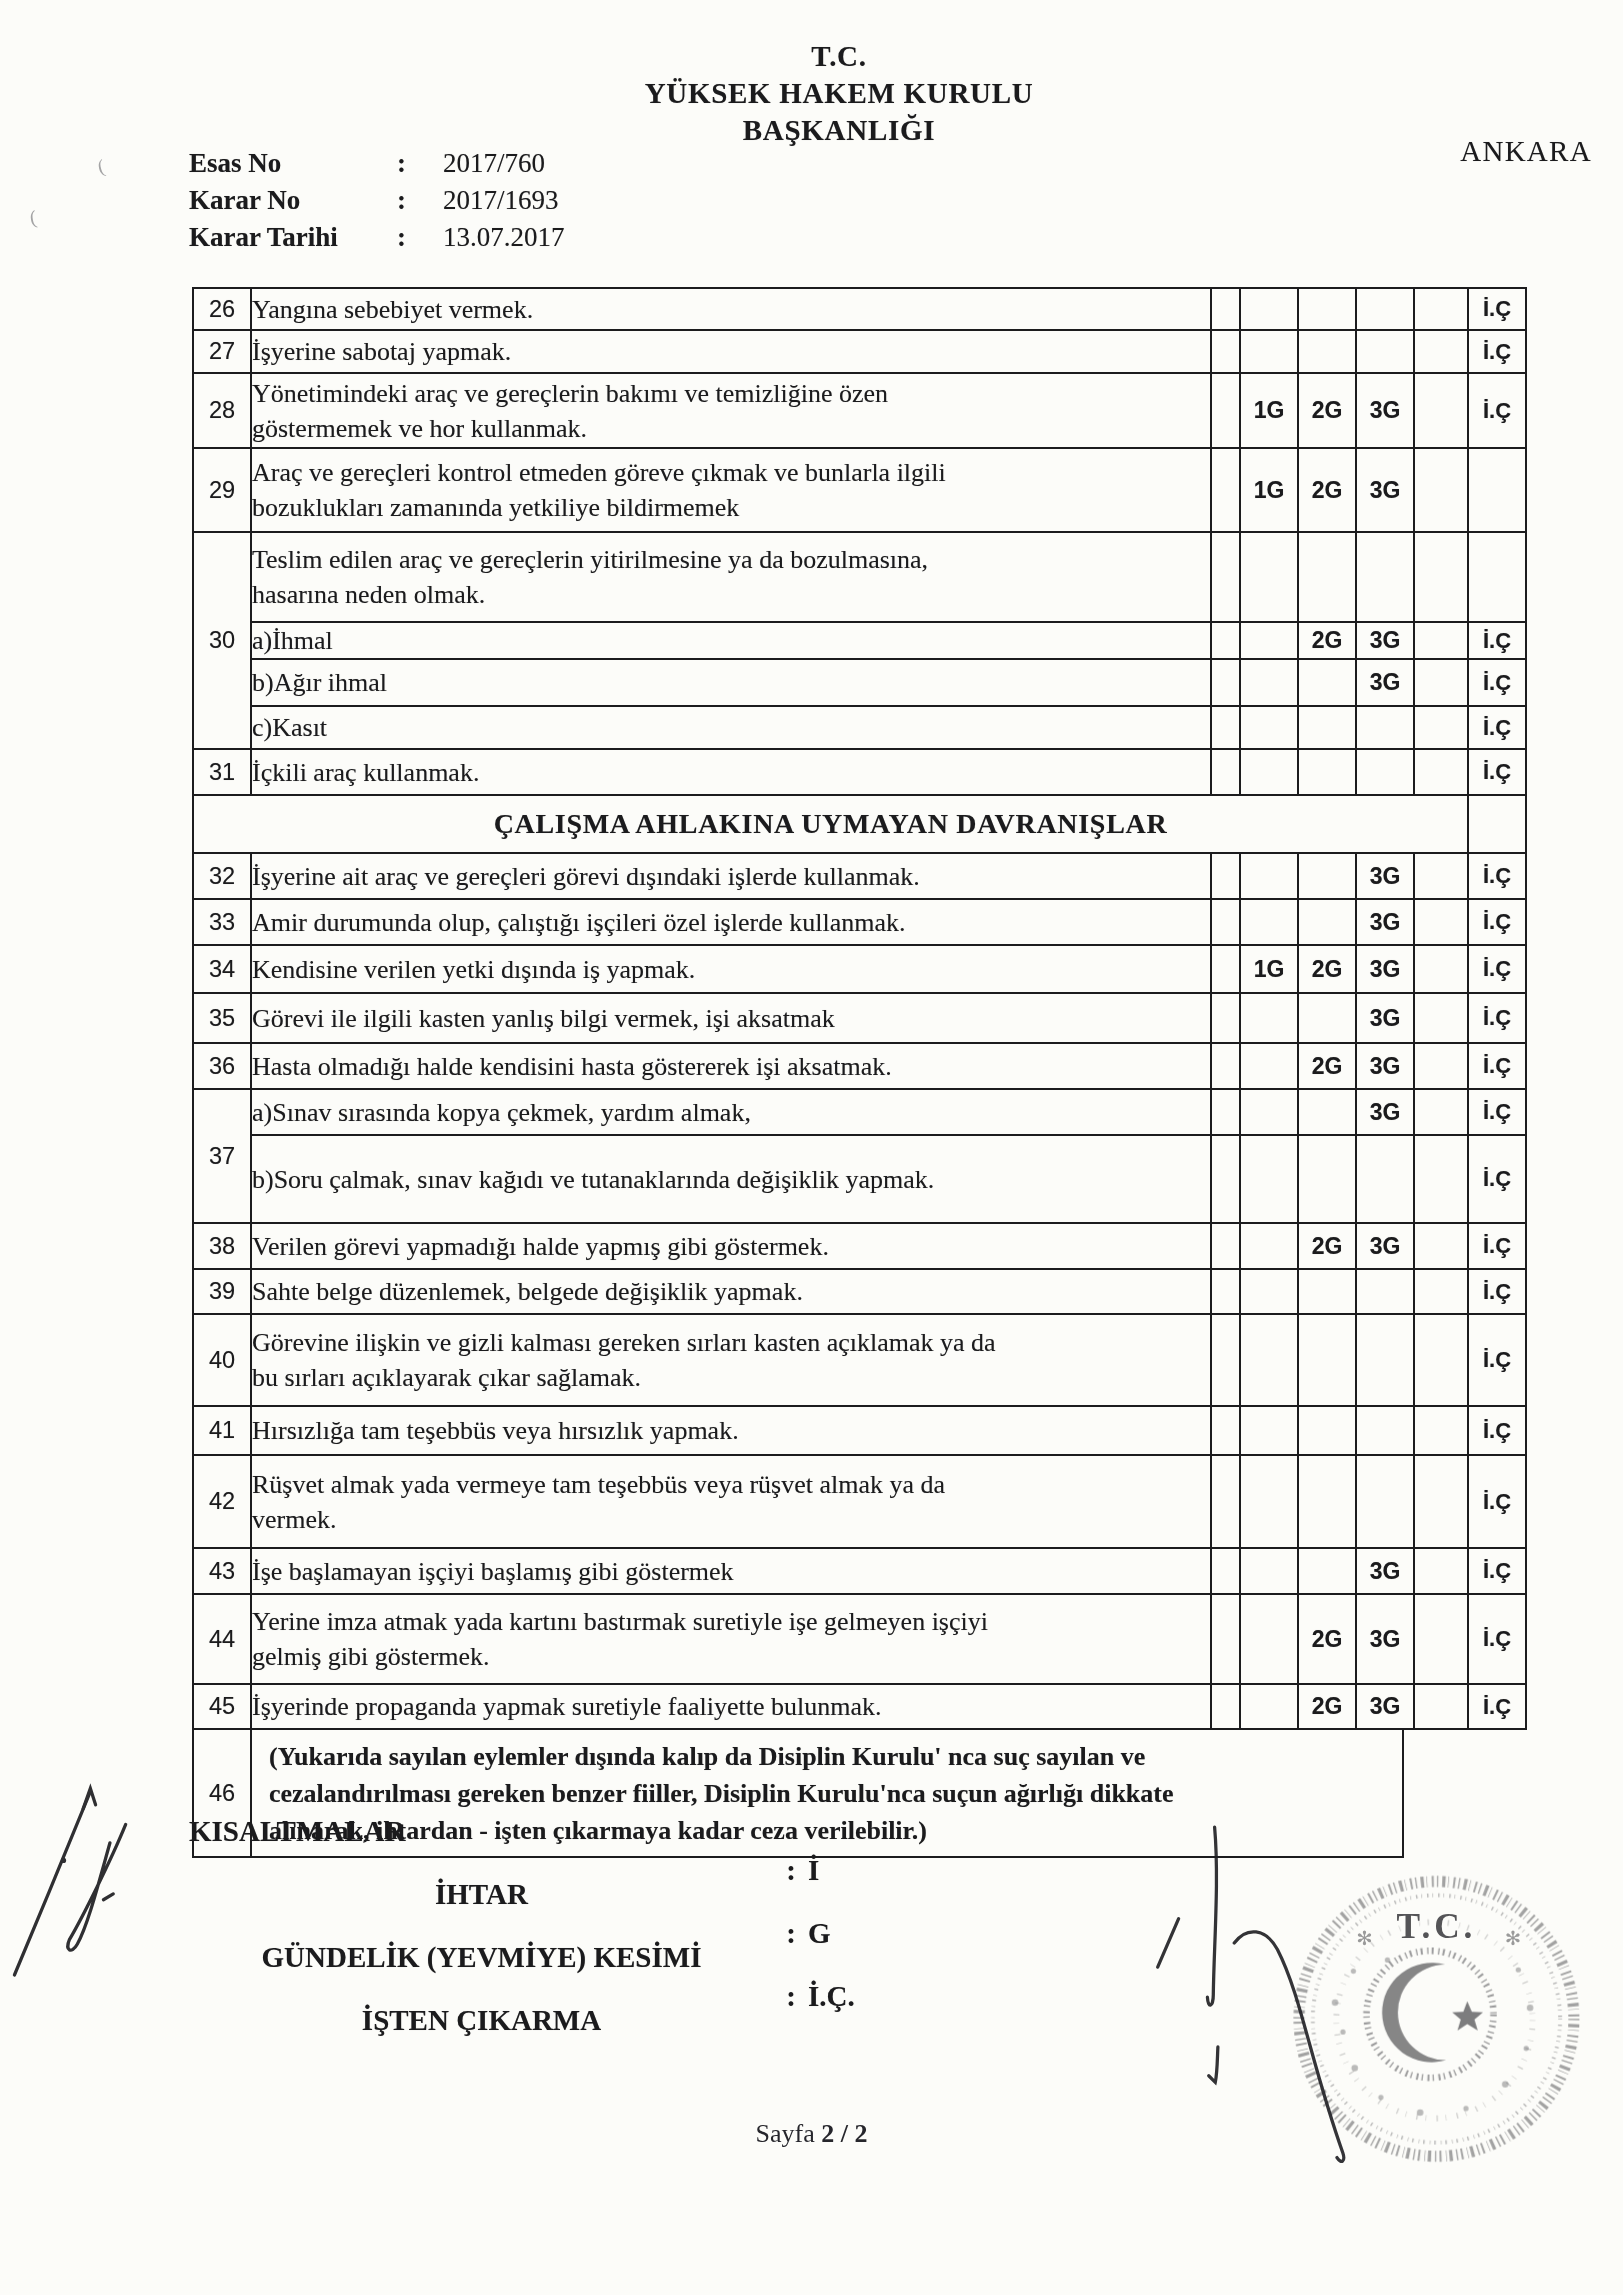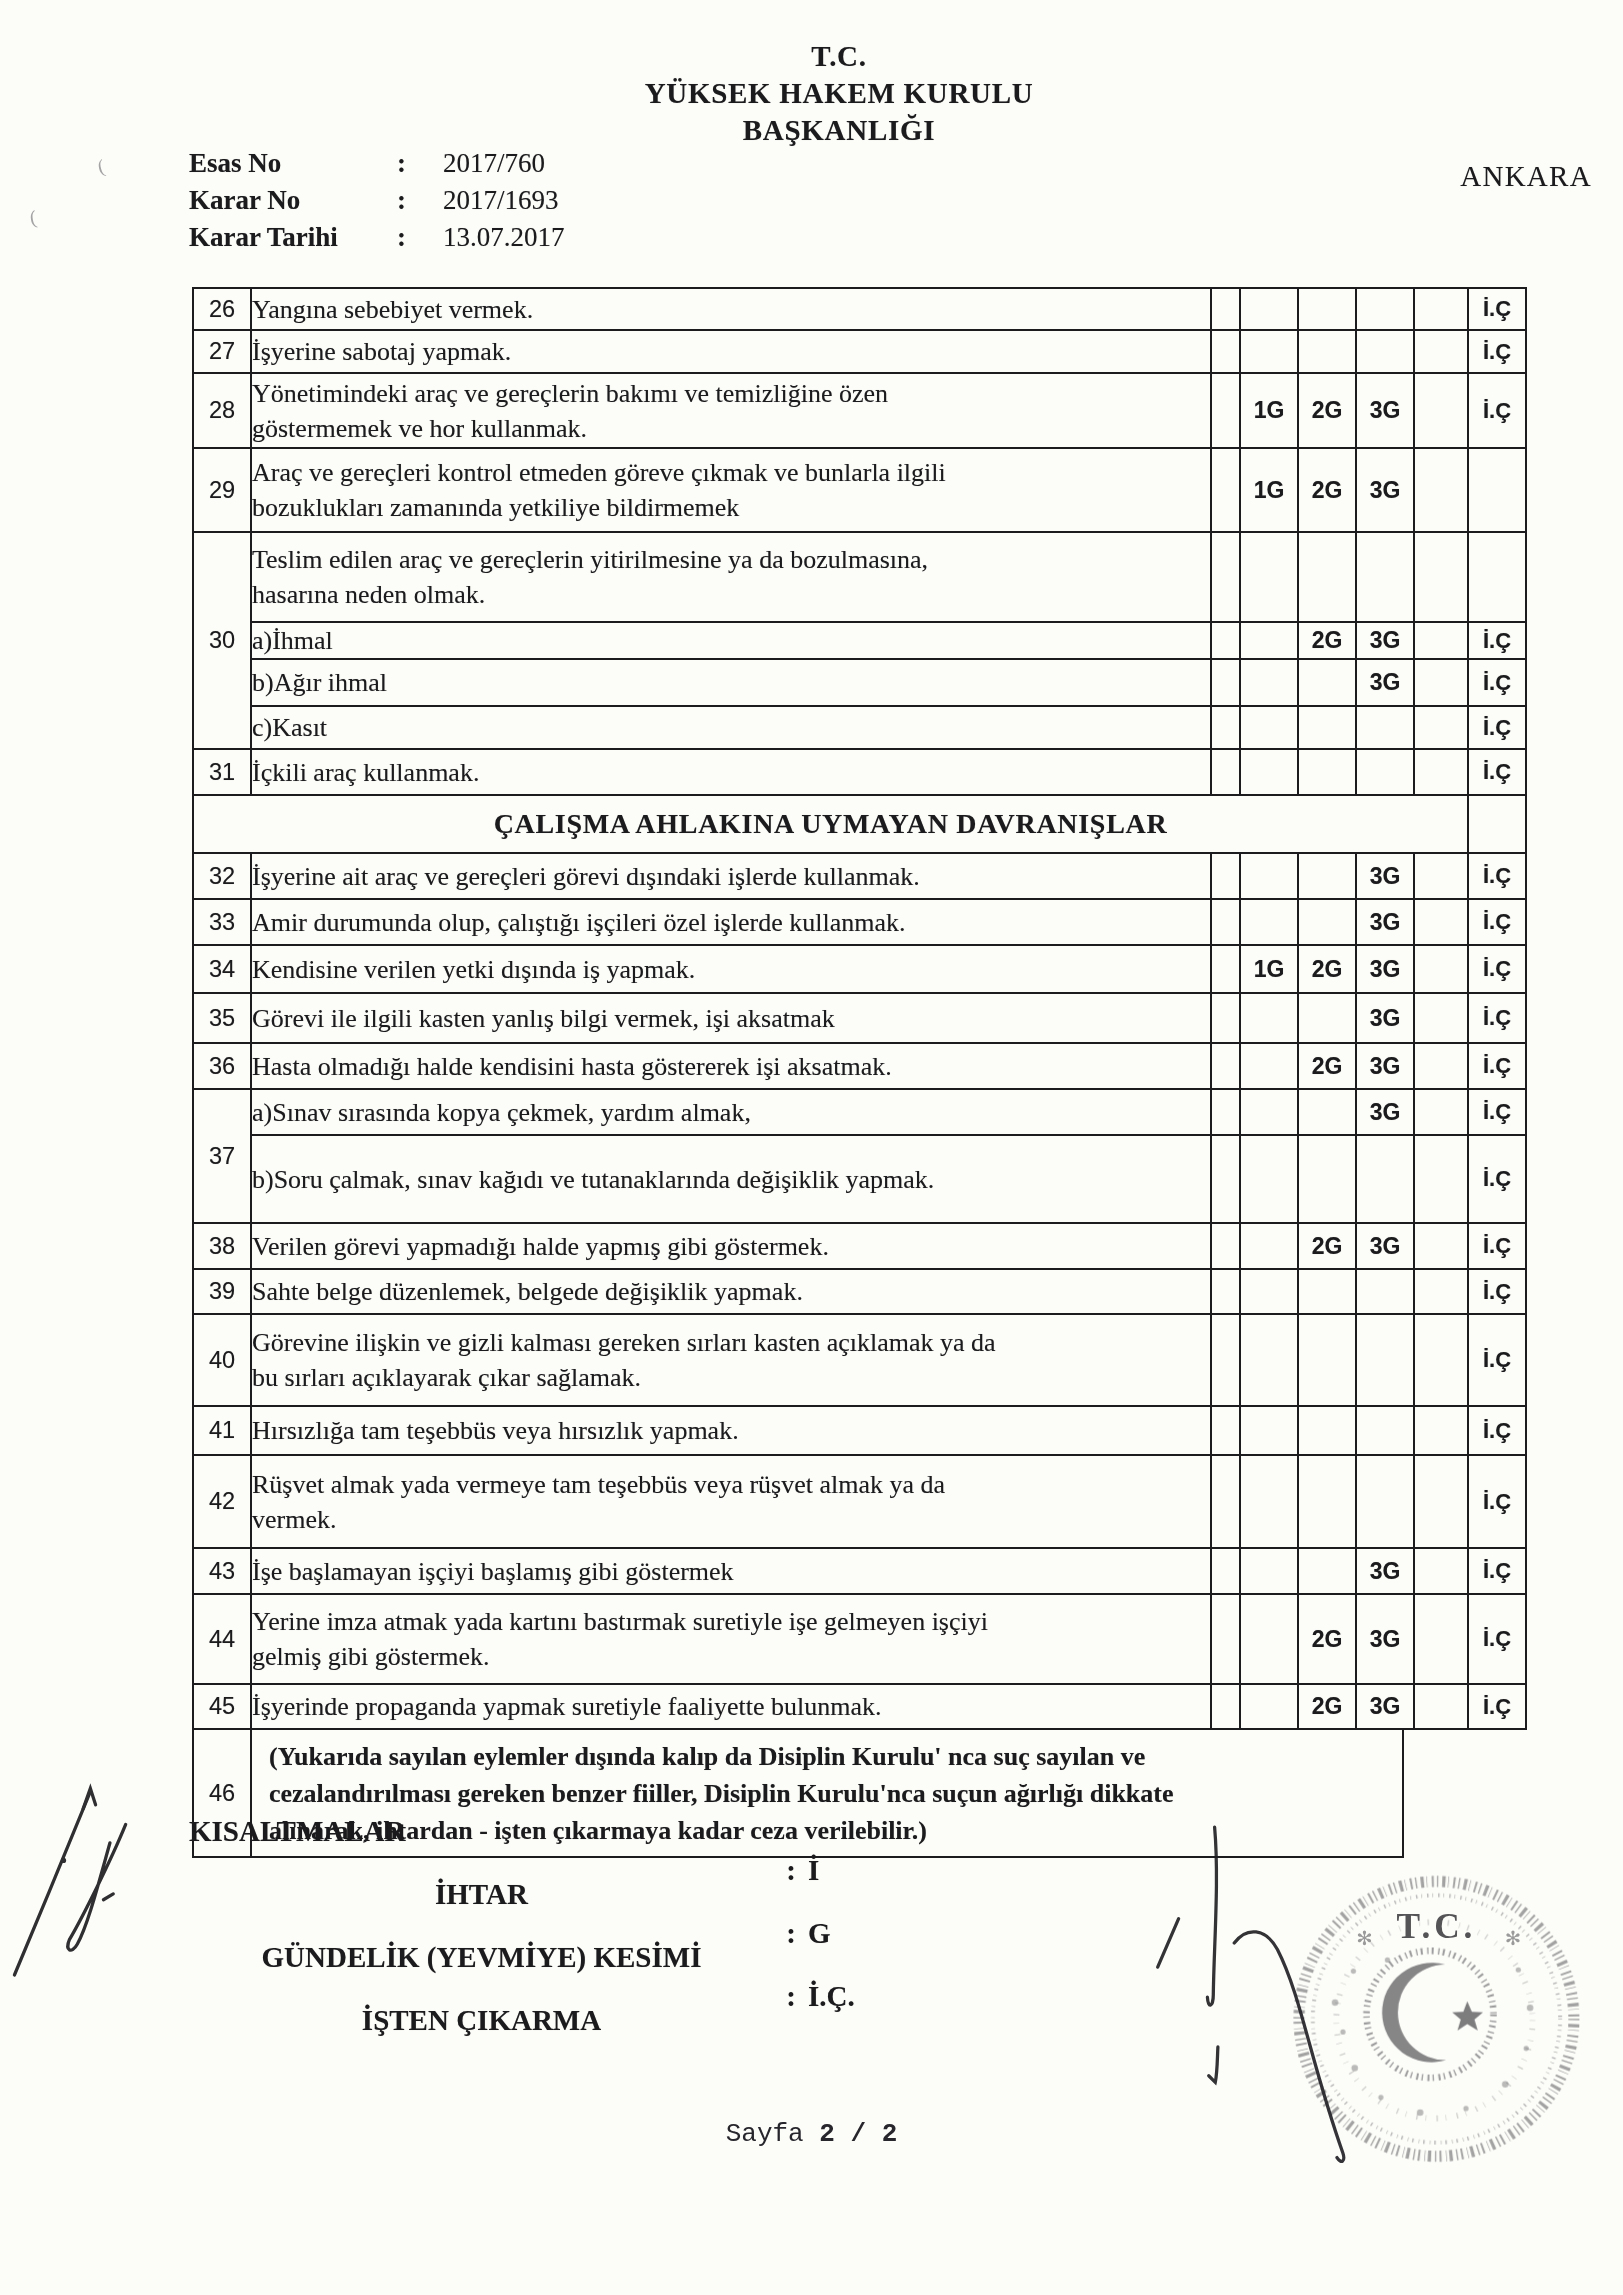--- a/index.html
+++ b/index.html
@@ -10,21 +10,21 @@
     color:#1b1b1d;
   }
   
   .doc-header{
     position:absolute; left:0; top:38px; width:1623px;
     text-align:center; transform:translateX(27.5px);
     font-weight:bold; font-size:29px; line-height:37px;
     letter-spacing:0.7px;
   }
   .ankara{
-    position:absolute; top:160px; right:31px;
+    position:absolute; top:135px; right:31px;
     font-size:29px; letter-spacing:1.3px;
   }
   .meta{ position:absolute; left:189px; top:145px; font-size:27px; }
   .meta-row{ display:flex; line-height:37px; }
   .meta-label{ font-weight:bold; width:208px; }
   .meta-colon{ width:46px; font-weight:bold; }
   .artifact{ position:absolute; color:#6a6a6e; font-size:19.6px; opacity:.6; }
   
   .tablewrap{ position:absolute; left:192px; top:287px; }
   table.disc{ border-collapse:collapse; table-layout:fixed; width:1317px; background:transparent; }
@@ -67,21 +67,21 @@
     padding-left:17px; font-weight:bold; font-size:26px; line-height:37px;
   }
   
   .abbr{ position:absolute; left:189px; top:1812px; font-size:29px; font-weight:bold;text-align:center; }
   .abbr-row{ display:flex; line-height:39px; }
   .abbr-label{ width:585px;margin-top:24px; }
   .abbr-colon{ width:34px; }
   .abbr-val{ font-weight:bold; }
   .pageno{
     position:absolute; left:0; top:2119px; width:1623px; text-align:center;
-    font-family:Liberation Mono, monospace; font-size:26px; color:#26262c;
+    font-family:Liberation Serif, serif; font-size:26px; color:#26262c;
   }
   .pageno b{ font-weight:bold; }
   .overlay{ position:absolute; left:0; top:0; pointer-events:none; }
   .soft{ text-shadow:0 0 0.7px rgba(20,20,20,.35); }
 </style>
 </head>
 <body>
 
 <div class="page">
 

